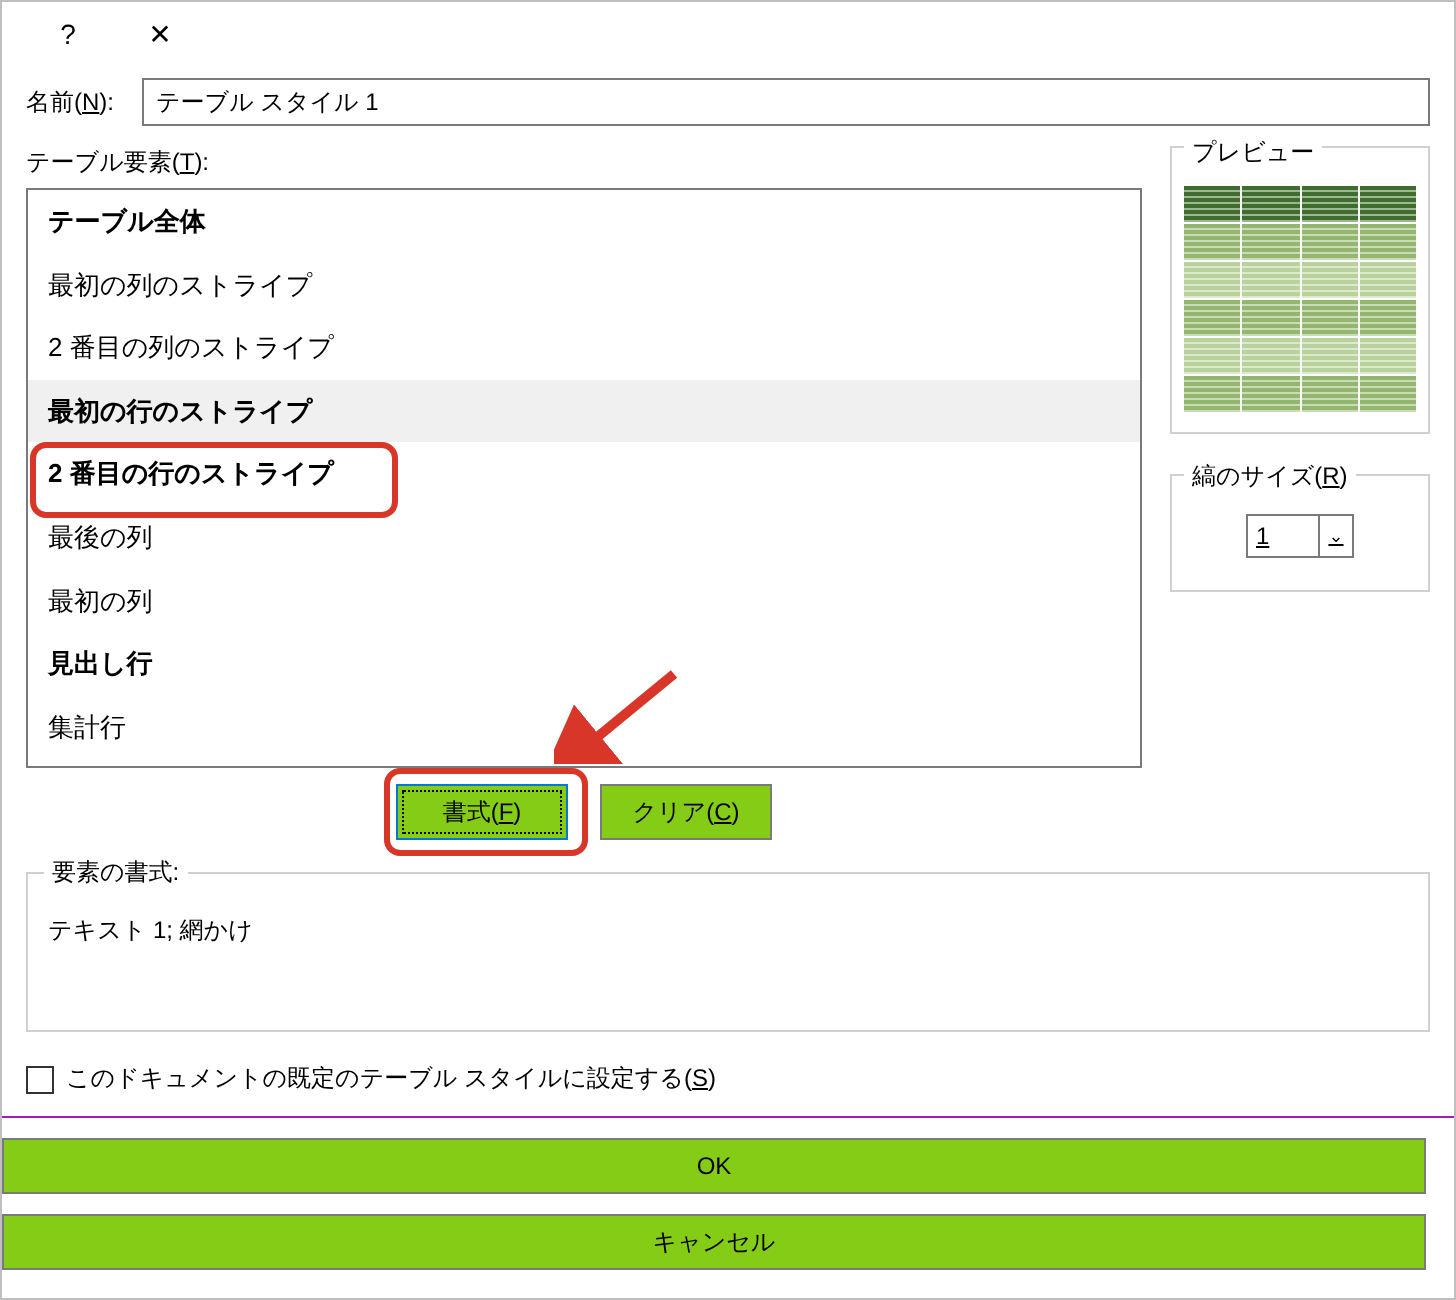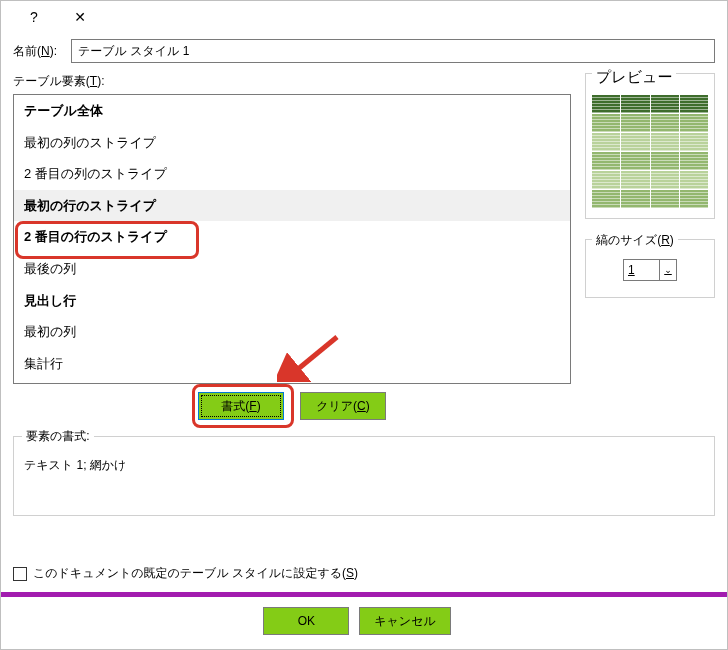--- a/index.html
+++ b/index.html
@@ -106,21 +106,21 @@
     cursor: pointer;
   }
   .btn.focus { outline: 1px dotted #000; outline-offset: -4px; border:1px solid #0078d4; }
   .preview-box {
     border: 1px solid #d0d0d0;
     padding: 8px 6px 10px 6px;
     margin-top: 0;
   }
   .preview-box .ptitle { 
     position: relative; top: -14px; background:#fff; display:inline-block; padding:0 4px;
-    font-size: 15px;
+    font-size: 12px;
   }
   .preview-table {
     display: grid;
     grid-template-columns: repeat(4, 1fr);
     grid-auto-rows: 18px;
     gap: 1px;
     margin-top: -6px;
   }
   .pcell { background: #93b76f; }
   .pcell.head { background: #3e6d2c; }
@@ -162,21 +162,22 @@
     display:flex; align-items:center; gap:6px;
     padding: 10px 12px 10px 12px;
     text-align: center;
   }
   .chk {
     width: 14px; height: 14px; border:1px solid #333; background:#fff;
   }
   .footer {
     display:flex; justify-content:center; gap:10px;
     padding: 10px 14px 14px 0;
-    border-top: 5px solid #a21caf;
+    border-top: 1px solid #a21caf;
+    flex-direction: column;
   }
   .arrow {
     position:absolute;
     width: 70px; height: 50px;
     pointer-events:none;
   }
   u.hot { text-decoration: underline; }
 </style>
 </head>
 <body>
@@ -206,22 +207,22 @@
         <div class="group-label">
           <span>テーブル要素(</span><u class="hot">T</u><span>):</span>
         </div>
         <div class="listbox" id="listbox">
             <div class="item bold">テーブル全体</div>
             <div class="item">最初の列のストライプ</div>
             <div class="item">2 番目の列のストライプ</div>
             <div class="item bold selected">最初の行のストライプ</div>
             <div class="item bold">2 番目の行のストライプ</div>
             <div class="item">最後の列</div>
+            <div class="item">最初の列</div>
             <div class="item bold">見出し行</div>
-            <div class="item">最初の列</div>
             <div class="item">集計行</div>
           </div>
 
         <div class="annot-red" style="left:2px; top:148px; width:184px; height:38px;"></div>
 
         <div class="btn-row" style="position:relative;">
           <div class="annot-red" style="left:179px; top:-8px; width:102px; height:44px;"></div>
           <svg class="arrow" style="left:264px; top:-60px;" viewBox="0 0 70 50">
             <defs>
               <marker id="ah" markerWidth="8" markerHeight="8" refX="2" refY="4" orient="auto">

